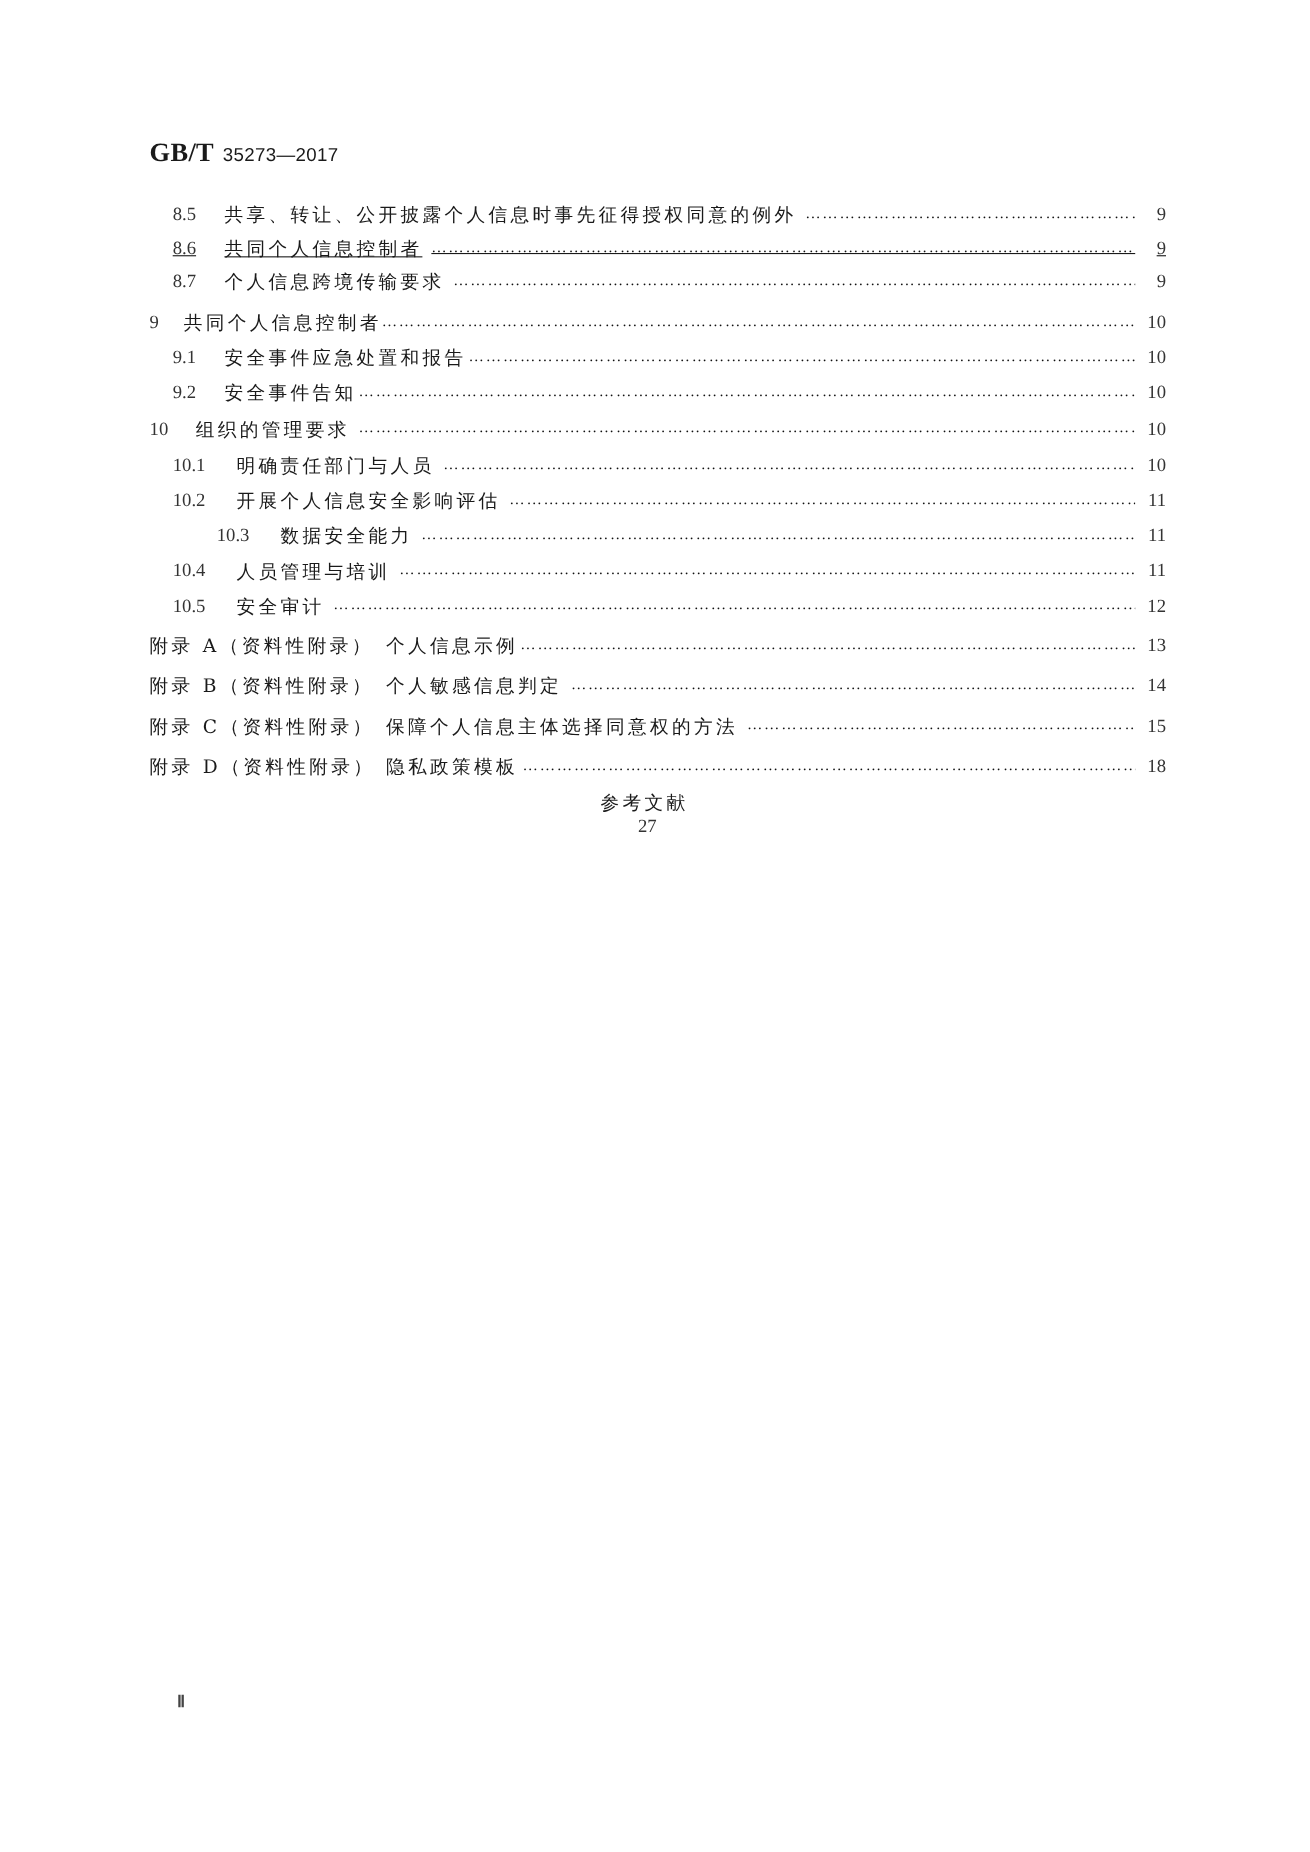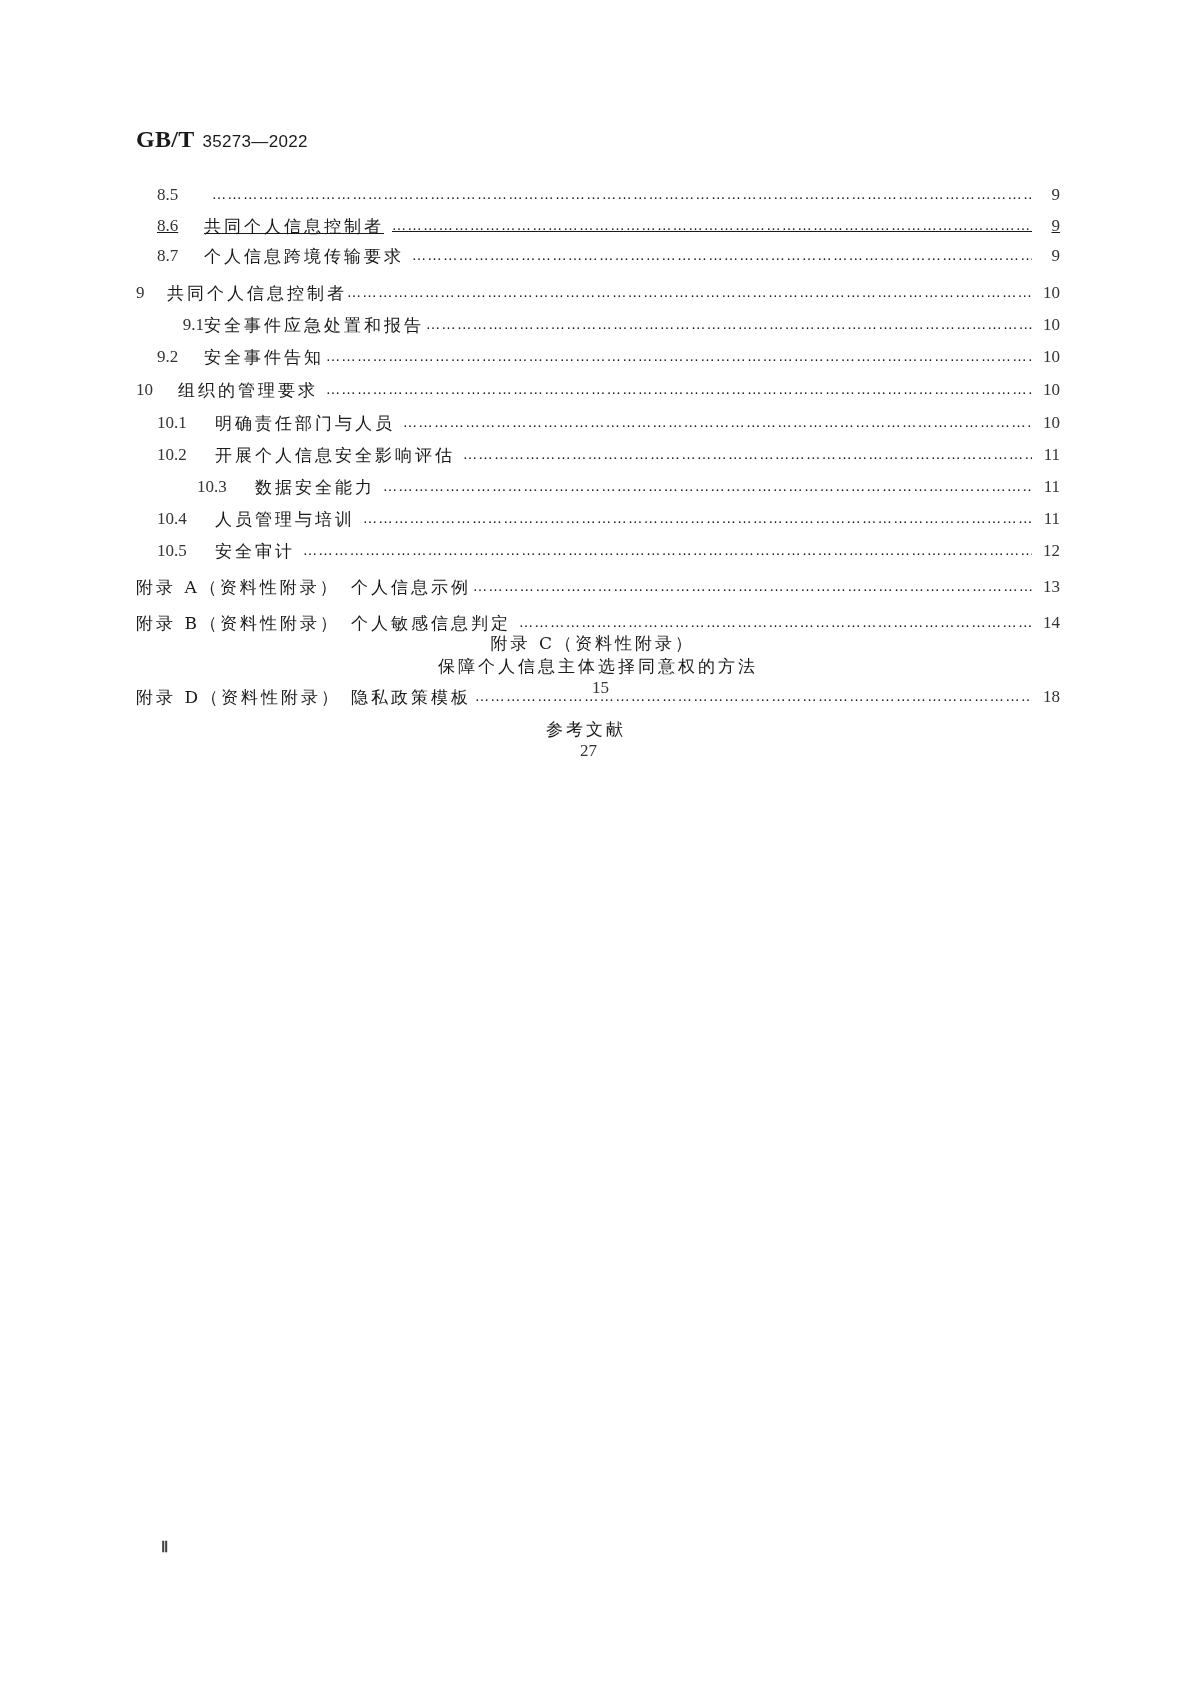--- a/index.html
+++ b/index.html
@@ -14,27 +14,28 @@
   .row .title { letter-spacing: 3px; white-space: nowrap; }
   .row .dots { flex: 1; overflow: hidden; white-space: nowrap; margin: 0 6px 0 8px;
                font-family: "Liberation Serif", serif; font-size: 14px; letter-spacing: 1.6px; color: #111; }
   .row .page { font-family: "Liberation Serif", serif; font-size: 17px; color: #333; text-align: right; width: 22px; }
   .footer { position: absolute; left: 161px; top: 1538px; font-family: "Liberation Serif", serif; font-size: 15px; font-weight: bold; color: #444; }
 </style>
 </head>
 <body>
 
 <div class="header">
-  <span class="code">GB/T</span><span class="num">35273—2022</span>
+  <span class="code">GB/T</span><span class="num">35273—2017</span>
 </div>
 
 <div class="toc">
 
   <div class="row" style="left:157px; top:180px; width:903px;">
     <span class="no" style="width:47px;">8.5</span>
+    <span class="title">共享、转让、公开披露个人信息时事先征得授权同意的例外</span>
     <span class="dots">……………………………………………………………………………………………………………………………………………………………………………………………………………………………………</span>
     <span class="page">9</span>
   </div>
 
   <div class="row" style="left:157px; top:211px; width:903px;text-decoration:underline;">
     <span class="no" style="width:47px;">8.6</span>
     <span class="title">共同个人信息控制者</span>
     <span class="dots">……………………………………………………………………………………………………………………………………………………………………………………………………………………………………</span>
     <span class="page">9</span>
   </div>
@@ -47,21 +48,21 @@
   </div>
 
   <div class="row" style="left:136px; top:278px; width:924px;">
     <span class="no" style="width:31px;">9</span>
     <span class="title">共同个人信息控制者</span>
     <span class="dots" style="margin-left:0;">……………………………………………………………………………………………………………………………………………………………………………………………………………………………………</span>
     <span class="page">10</span>
   </div>
 
   <div class="row" style="left:157px; top:310px; width:903px;">
-    <span class="no" style="width:47px;text-align:right;">9.1</span>
+    <span class="no" style="width:47px;">9.1</span>
     <span class="title">安全事件应急处置和报告</span>
     <span class="dots" style="margin-left:2px;">……………………………………………………………………………………………………………………………………………………………………………………………………………………………………</span>
     <span class="page">10</span>
   </div>
 
   <div class="row" style="left:157px; top:342px; width:903px;">
     <span class="no" style="width:47px;">9.2</span>
     <span class="title">安全事件告知</span>
     <span class="dots" style="margin-left:2px;">……………………………………………………………………………………………………………………………………………………………………………………………………………………………………</span>
     <span class="page">10</span>
@@ -116,21 +117,21 @@
     <span class="page">13</span>
   </div>
 
   <div class="row" style="left:136px; top:608px; width:924px;">
     <span class="no title" style="width:215px; font-family:'DejaVu Serif', serif; color:#1a1a1a;">附录 B（资料性附录）</span>
     <span class="title">个人敏感信息判定</span>
     <span class="dots">……………………………………………………………………………………………………………………………………………………………………………………………………………………………………</span>
     <span class="page">14</span>
   </div>
 
-  <div class="row" style="left:136px; top:632px; width:924px;flex-direction:column;">
+  <div class="row" style="left:136px; top:645px; width:924px;">
     <span class="no title" style="width:215px; font-family:'DejaVu Serif', serif; color:#1a1a1a;">附录 C（资料性附录）</span>
     <span class="title">保障个人信息主体选择同意权的方法</span>
     <span class="dots">……………………………………………………………………………………………………………………………………………………………………………………………………………………………………</span>
     <span class="page">15</span>
   </div>
 
   <div class="row" style="left:136px; top:682px; width:924px;">
     <span class="no title" style="width:215px; font-family:'DejaVu Serif', serif; color:#1a1a1a;">附录 D（资料性附录）</span>
     <span class="title">隐私政策模板</span>
     <span class="dots" style="margin-left:4px;">……………………………………………………………………………………………………………………………………………………………………………………………………………………………………</span>

